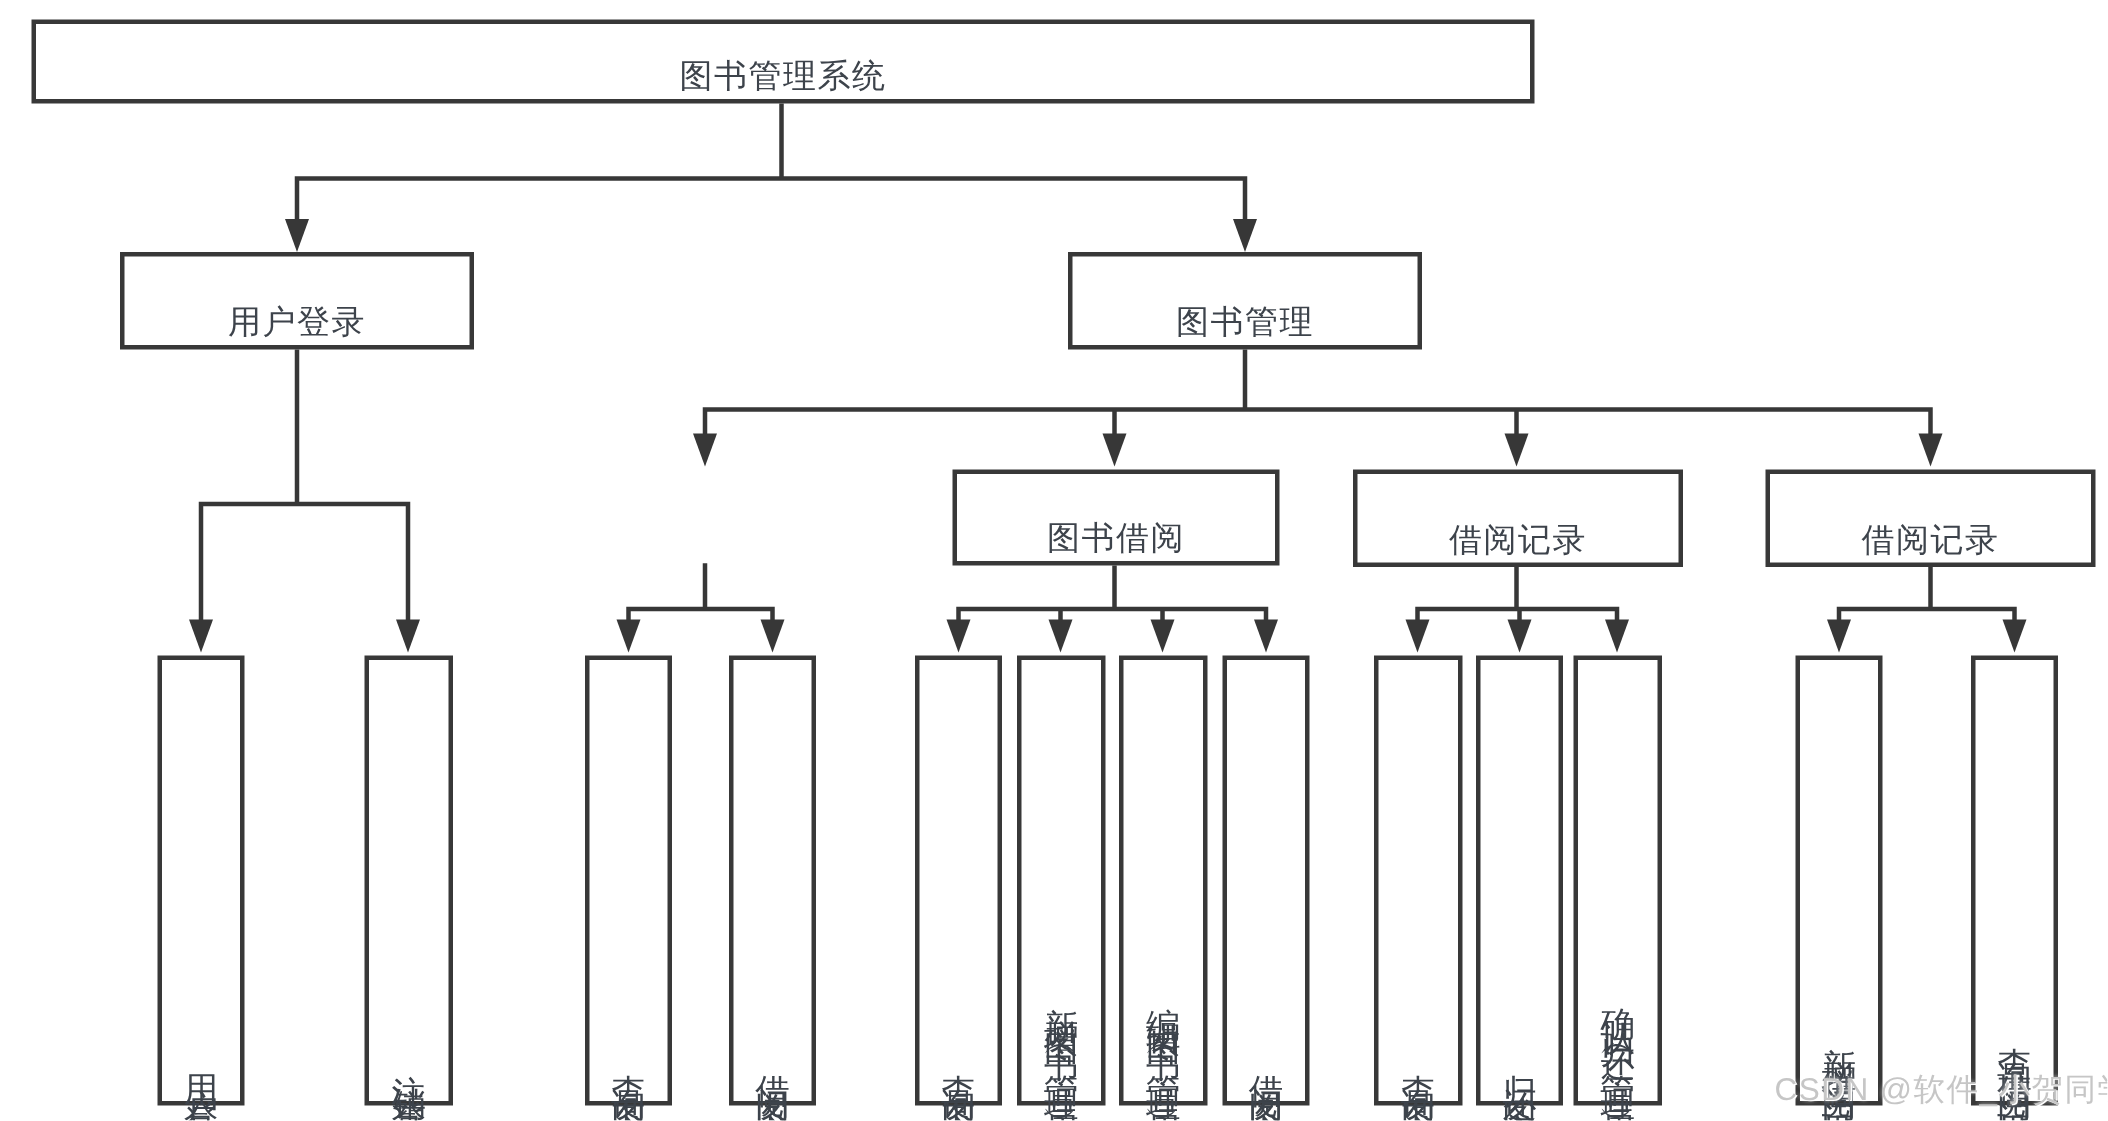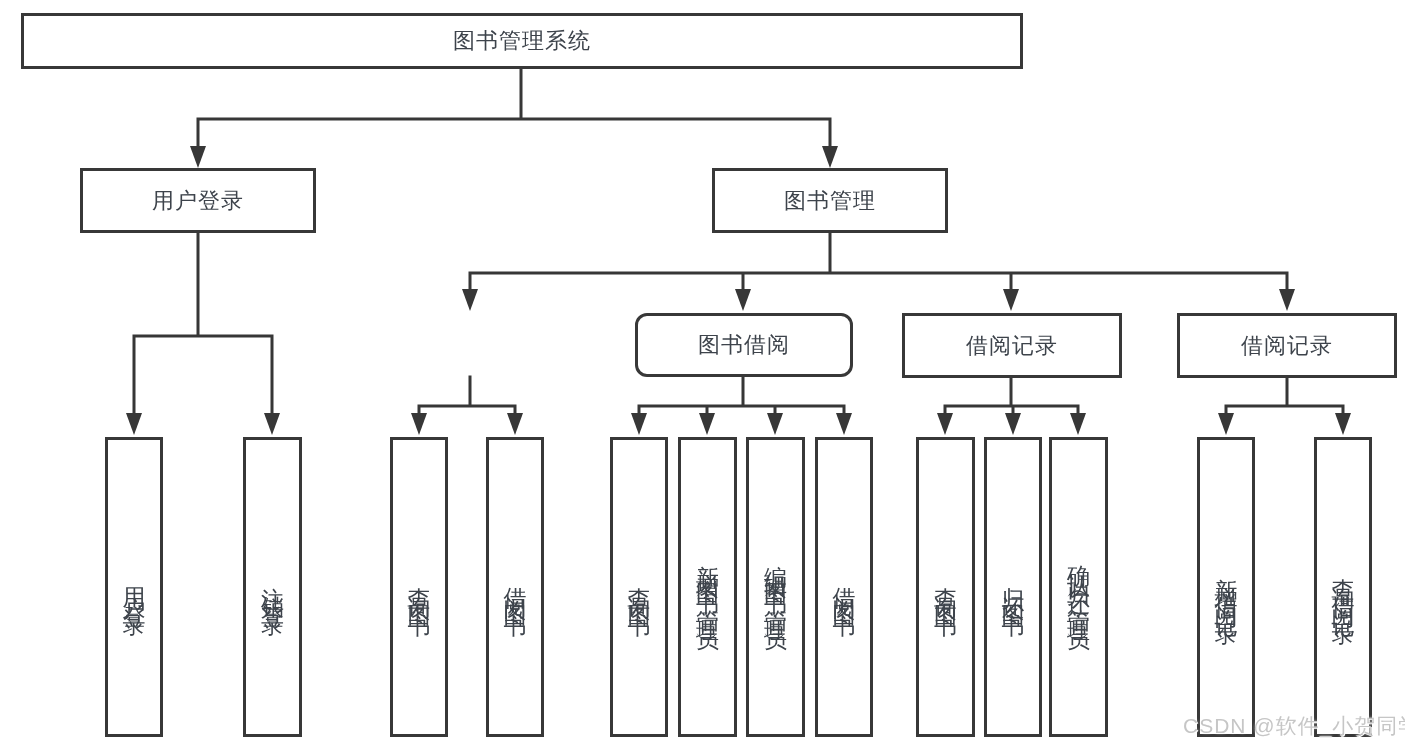--- a/index.html
+++ b/index.html
@@ -15,21 +15,21 @@
     position: absolute;
     left: 0; top: 0;
     width: 1405px; height: 747px;
   }
   .box {
     position: absolute;
     box-sizing: border-box;
     background: #ffffff;
     border: 3px solid #383838;
     display: flex;
-    align-items: center;
+    align-items: flex-end;
     justify-content: center;
     color: #3d434b;
     z-index: 2;
   }
   .hlabel {
     font-size: 22px;
     letter-spacing: 1px;
     white-space: nowrap;
   }
   .vbox .vtext {
@@ -94,21 +94,21 @@
     <span class="hlabel">图书管理系统</span>
   </div>
 
   <div class="box" style="left:80px; top:168px; width:236px; height:65px;">
     <span class="hlabel">用户登录</span>
   </div>
   <div class="box" style="left:712px; top:168px; width:236px; height:65px;">
     <span class="hlabel">图书管理</span>
   </div>
 
-  <div class="box" style="left:635px; top:313px; width:218px; height:64px;border-radius:12px;">
+  <div class="box" style="left:635px; top:313px; width:218px; height:64px;">
     <span class="hlabel">图书借阅</span>
   </div>
   <div class="box" style="left:902px; top:313px; width:220px; height:65px;">
     <span class="hlabel">借阅记录</span>
   </div>
   <div class="box" style="left:1177px; top:313px; width:220px; height:65px;">
     <span class="hlabel">借阅记录</span>
   </div>
 
   <div class="box vbox" style="left:105px; top:437px; width:58px; height:300px;">

